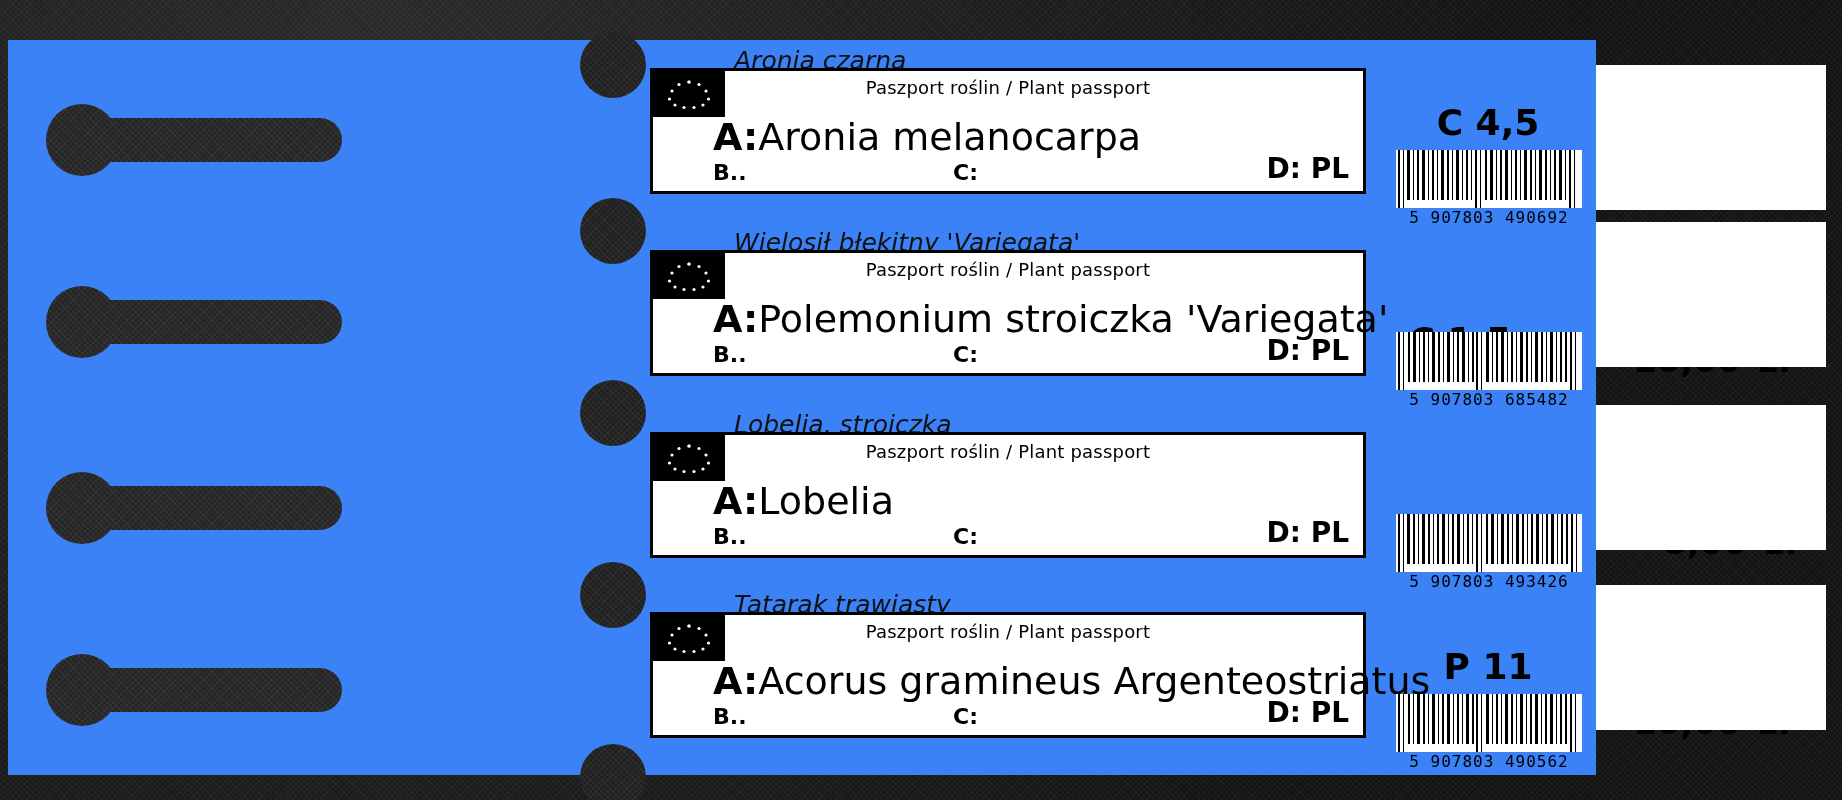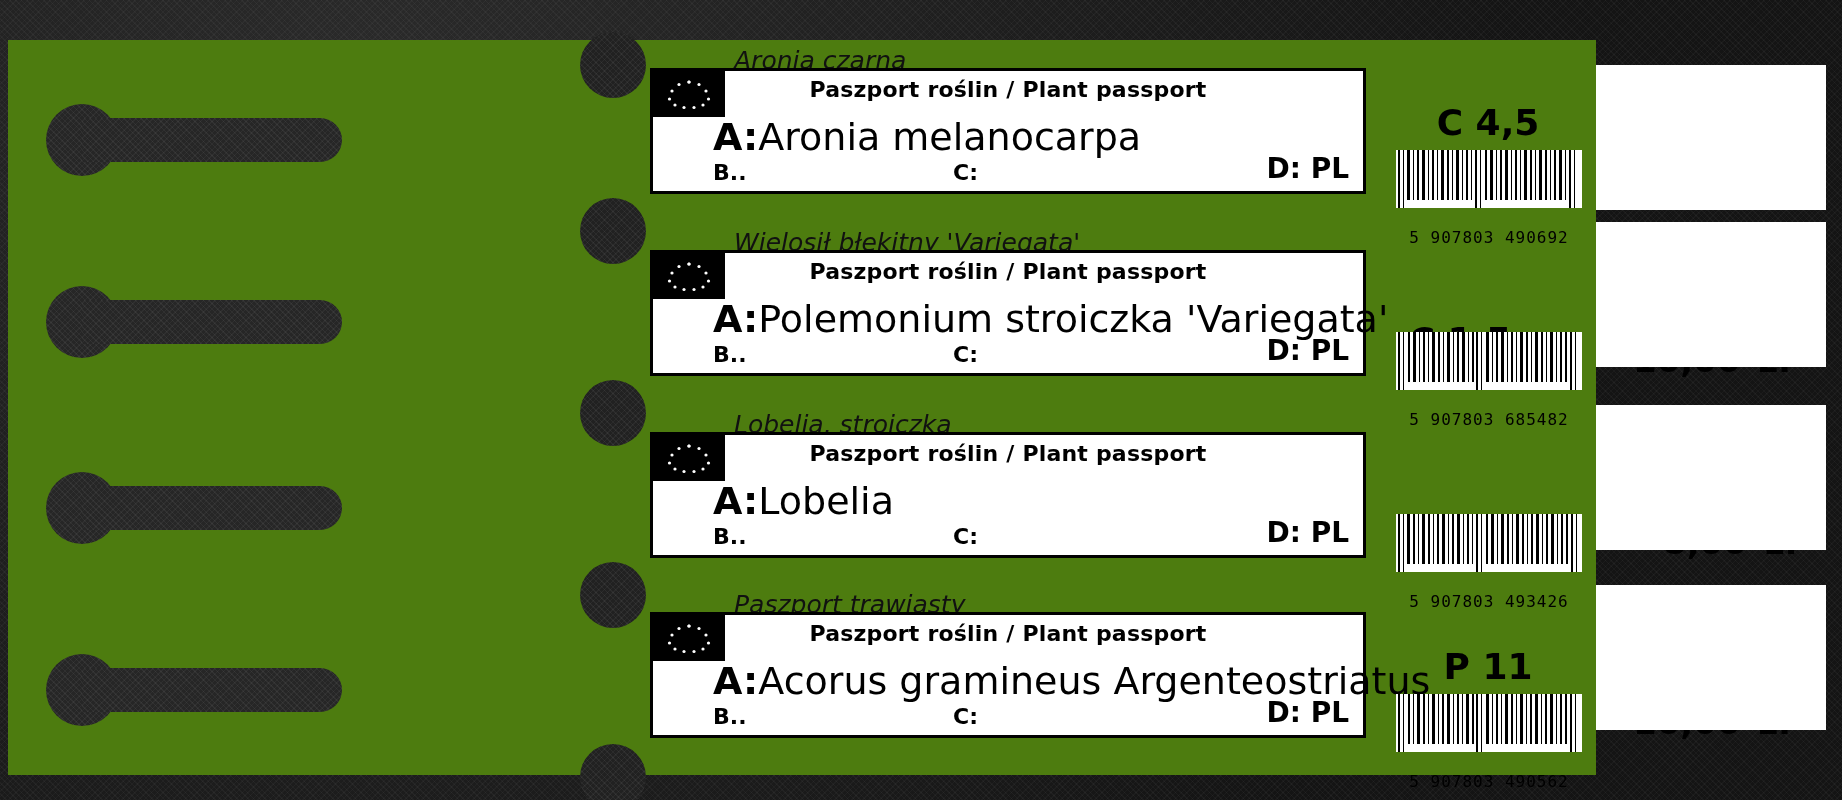--- a/index.html
+++ b/index.html
@@ -26,21 +26,21 @@
       radial-gradient(circle at 20% 10%, #2a2a2a 0%, #141414 70%);
   }
 
   
   #sheet {
     position: absolute;
     left: 8px;
     top: 40px;
     width: 1588px;
     height: 735px;
-    background: #4d7c0f;
+    background: #3b82f6;
   }
 
   
   .price-strip {
     position: absolute;
     left: 1596px;
     width: 230px;
     background: #ffffff;
   }
 
@@ -111,22 +111,22 @@
     top: 6px;
     width: 52px;
     height: 34px;
   }
   .passport-title {
     position: absolute;
     top: 6px;
     left: 0;
     width: 100%;
     text-align: center;
-    font-weight: bold;
-    font-size: 22px;
+    font-weight: normal;
+    font-size: 18px;
     color: #000;
     letter-spacing: 0.2px;
   }
   .field-a {
     position: absolute;
     left: 60px;
     top: 44px;
     font-size: 38px;
     color: #000;
     white-space: nowrap;
@@ -179,21 +179,20 @@
     position: absolute;
     top: 58px;
     left: 0;
     width: 100%;
     font-family: "DejaVu Sans Mono", monospace;
     font-size: 16px;
     color: #000;
     text-align: center;
     letter-spacing: 1px;
     white-space: nowrap;
-    margin-top: 20px;
   }
 
   
   .price {
     position: absolute;
     font-size: 34px;
     font-weight: bold;
     color: #000;
     white-space: nowrap;
   }
@@ -463,21 +462,21 @@
 
     <div class="price" style="left:1655px; top:114px;">
       <span>8,00</span><span class="cur">zł</span>
     </div>
   </div>
 
   <div class="row" style="top:550px; height:185px;">
     <div class="tag-shape tag-head" style="left:38px; top:64px; width:72px; height:72px;"></div>
     <div class="tag-shape tag-bar" style="left:74px; top:78px; width:260px; height:44px;"></div>
 
-    <div class="common-name" style="left:726px; top:0px;">Paszport trawiasty</div>
+    <div class="common-name" style="left:726px; top:0px;">Tatarak trawiasty</div>
 
     <div class="passport" style="left:642px; top:22px;">
       <div class="eu-flag">
         <svg class="eu-stars" viewBox="0 0 52 34" xmlns="http://www.w3.org/2000/svg" aria-hidden="true">
           <g fill="#ffffff">
             <circle cx="26" cy="5" r="1.6"></circle>
               <circle cx="36" cy="7.5" r="1.6"></circle>
             <circle cx="43" cy="14" r="1.6"></circle>
               <circle cx="45.5" cy="22" r="1.6"></circle>
             <circle cx="40" cy="28" r="1.6"></circle>

